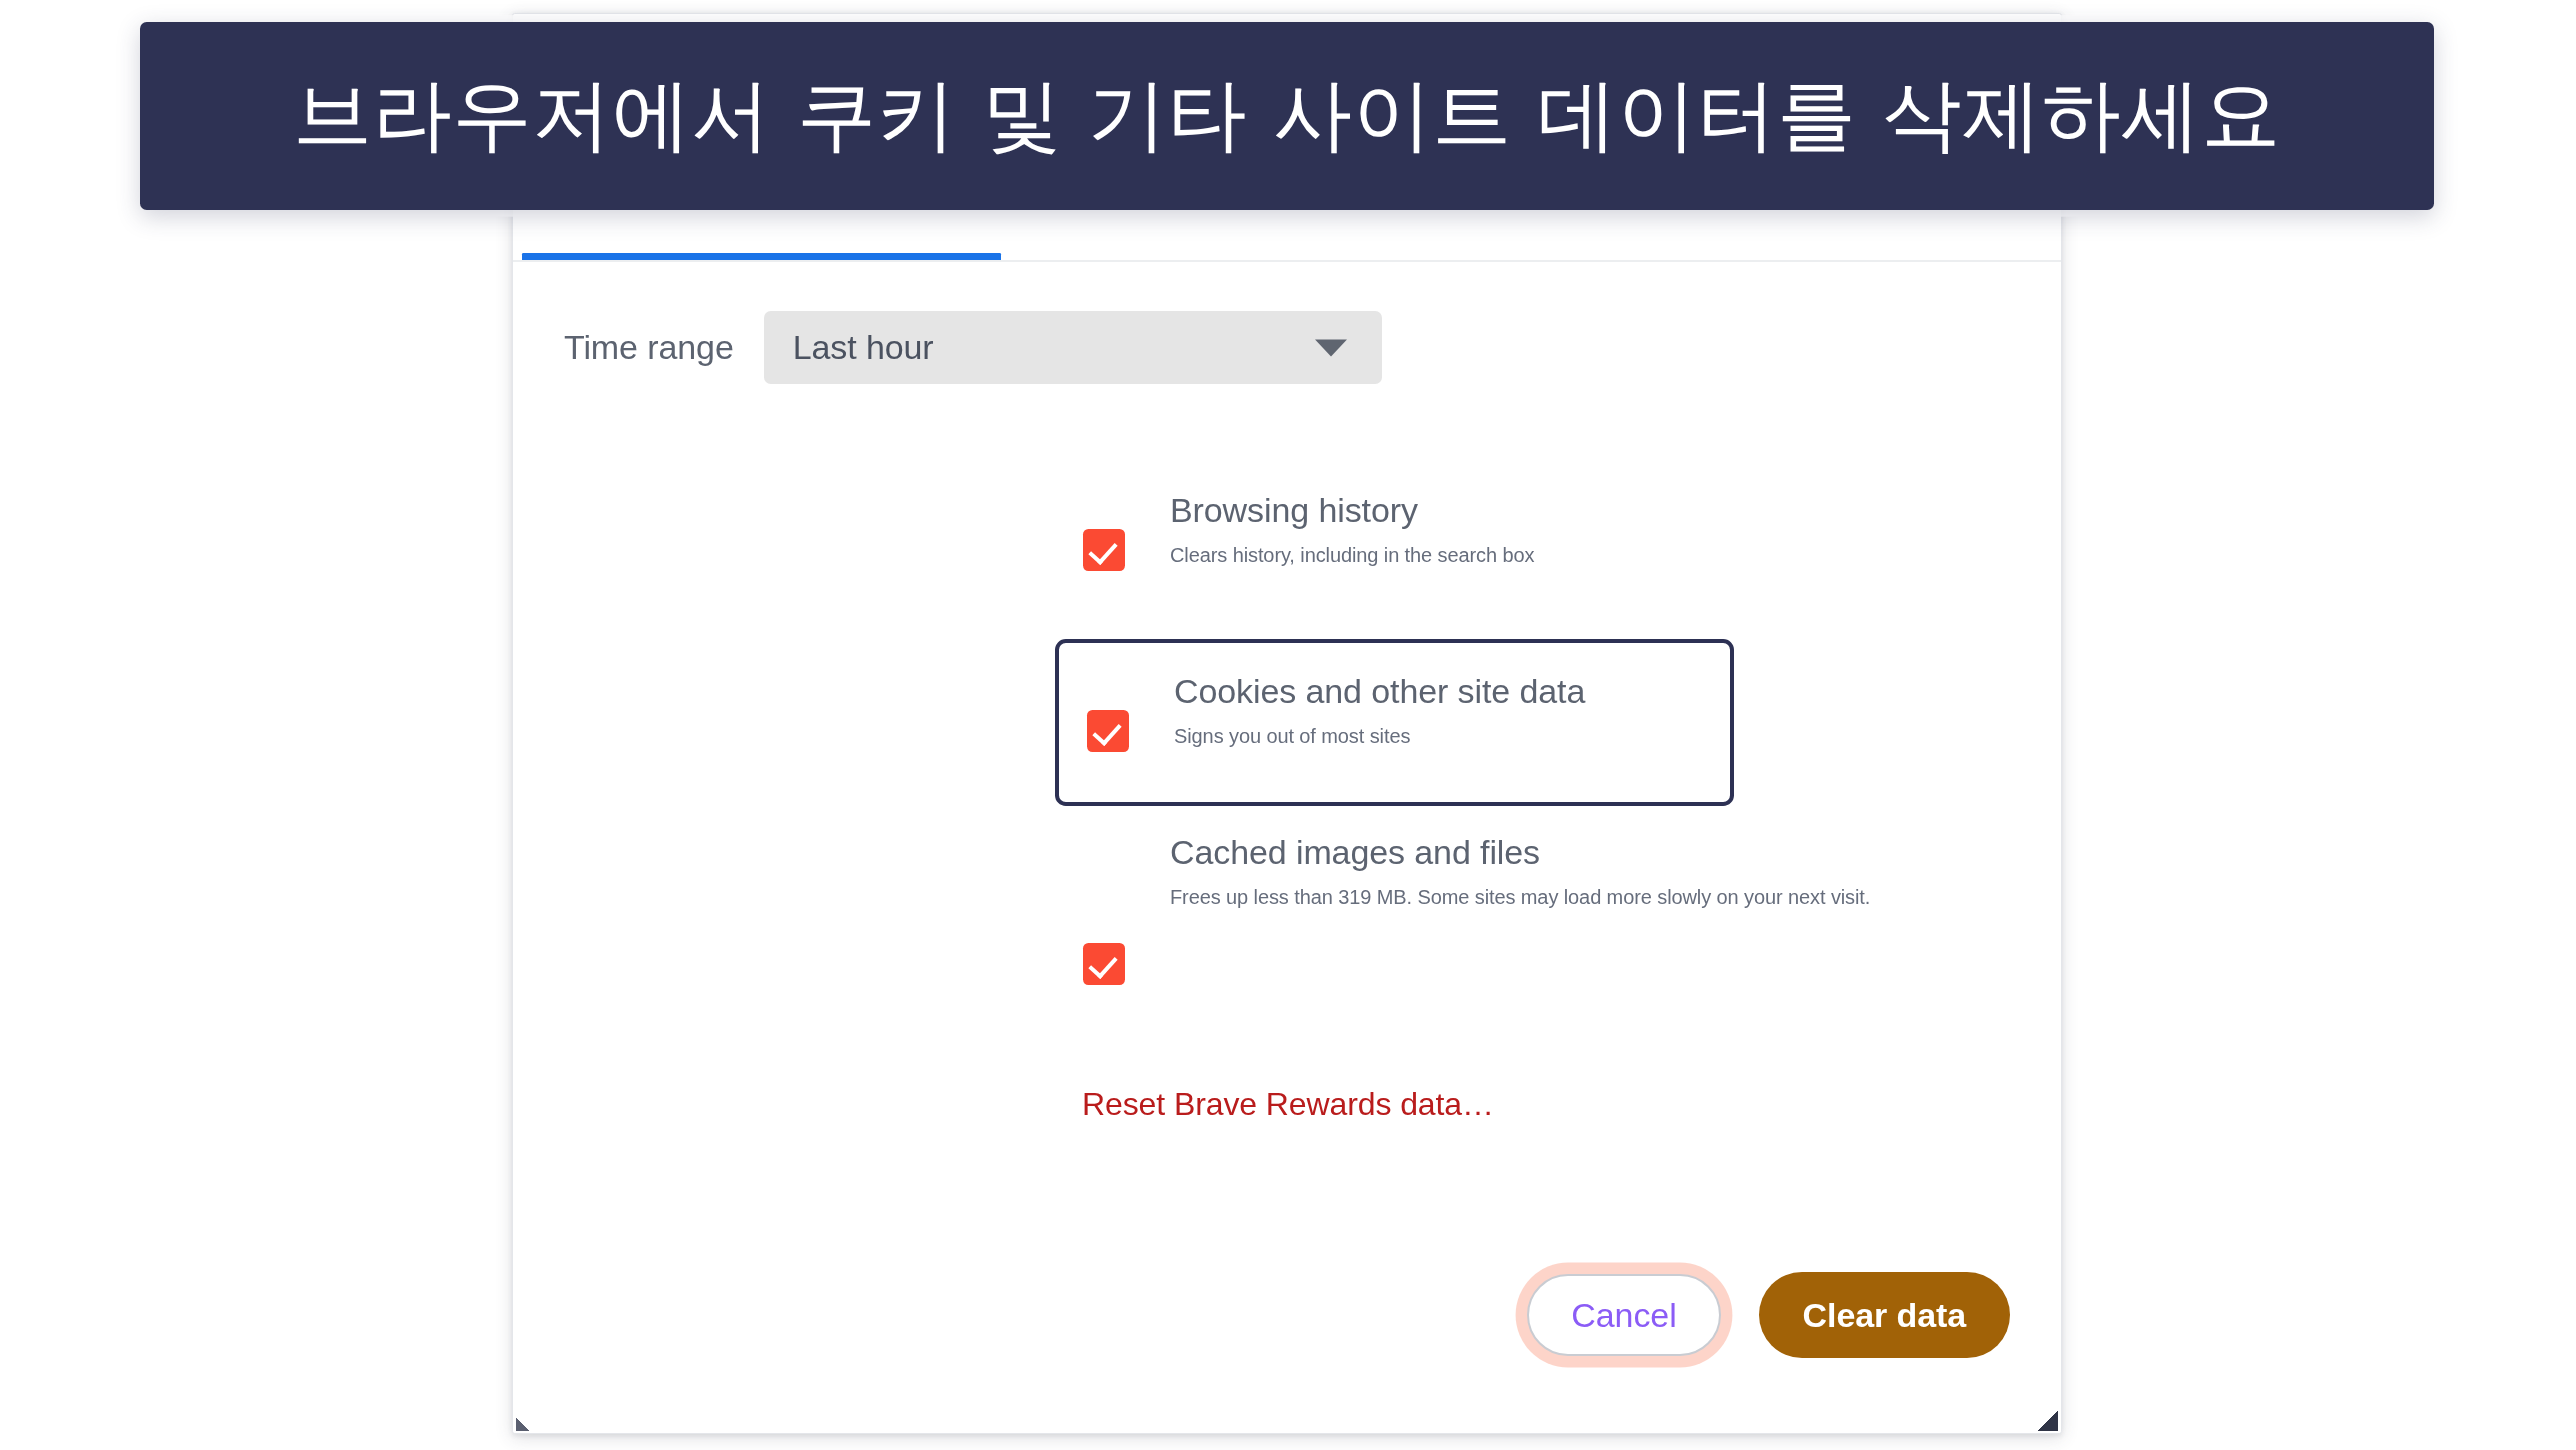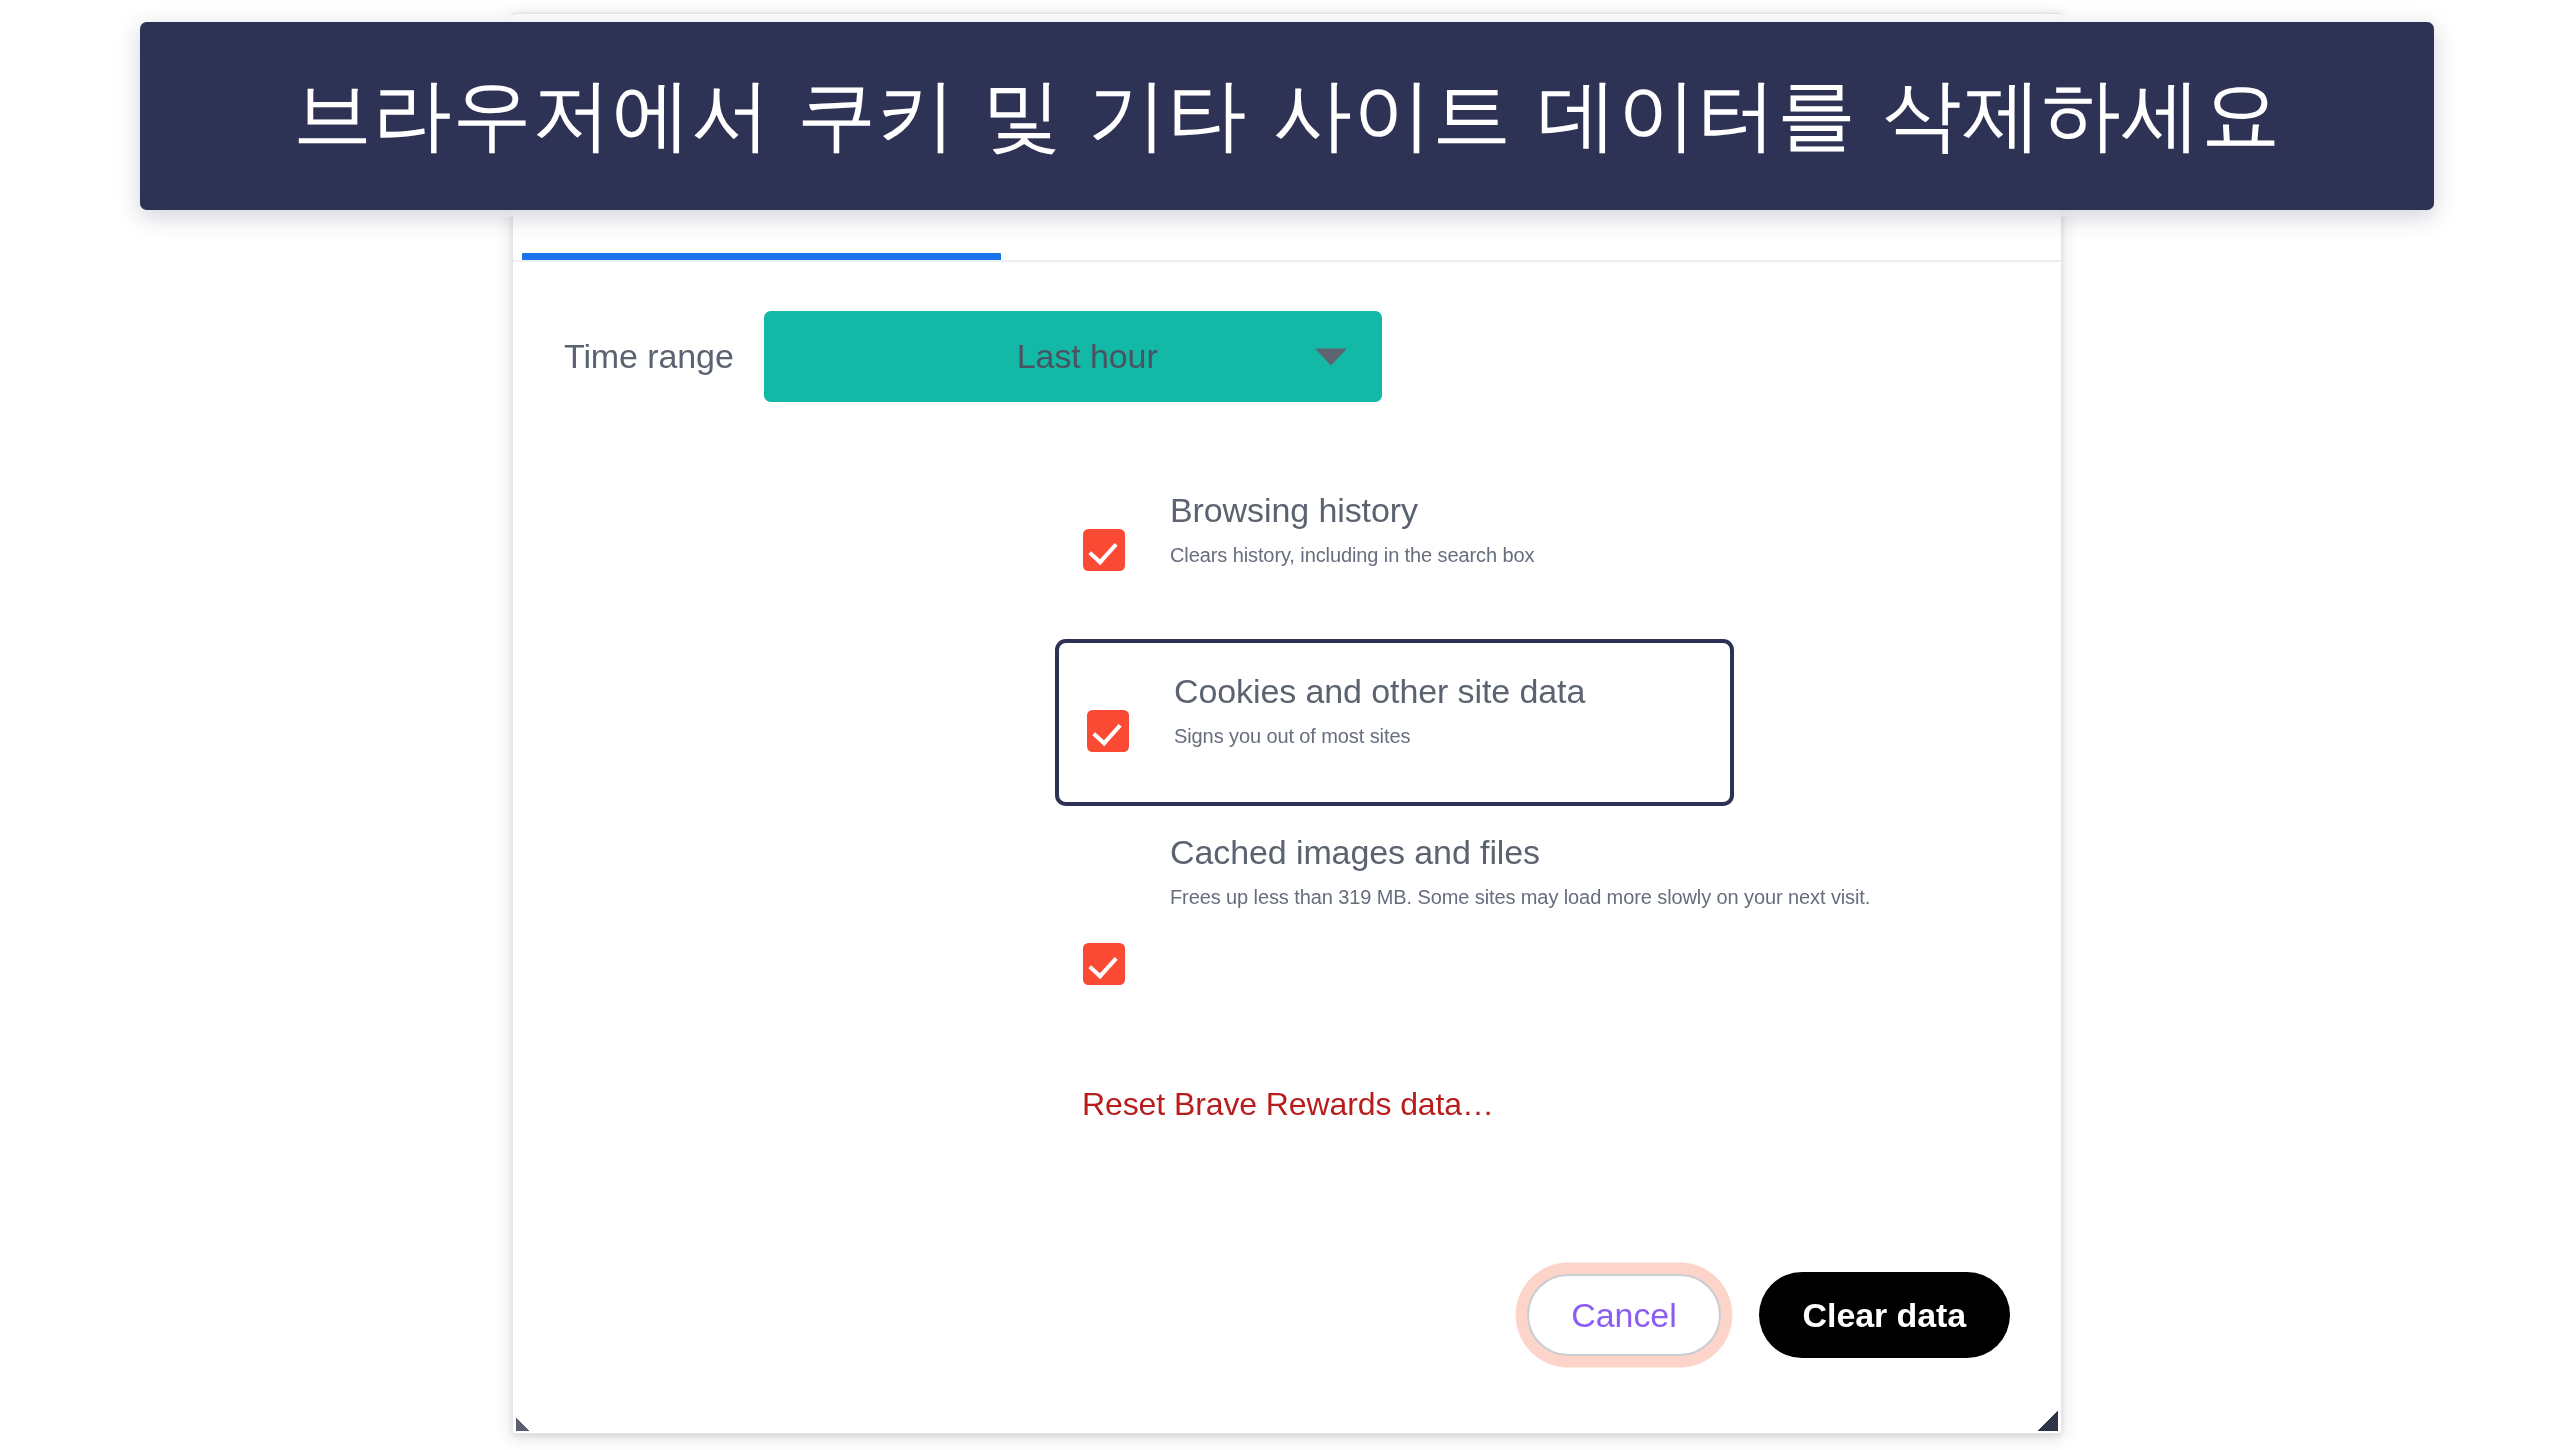--- a/index.html
+++ b/index.html
@@ -78,26 +78,25 @@
   #time-range-label {
     font-size: 34px;
     color: #5c6370;
     letter-spacing: -0.1px;
     margin-right: 30px;
     white-space: nowrap;
   }
   #time-range-select {
     position: relative;
     width: 618px;
-    height: 91px;
-    background: #14b8a6;
+    height: 73px;
+    background: #e5e5e5;
     border-radius: 6.7px;
     display: flex;
     align-items: center;
-    justify-content: center;
   }
   #time-range-value {
     font-size: 34px;
     color: #4b5260;
     letter-spacing: -0.1px;
     margin-left: 29px;
   }
   #time-range-caret {
     position: absolute;
     right: 35px;
@@ -220,21 +219,21 @@
     color: #8b5cf6;
     letter-spacing: -0.1px;
     box-shadow: 0 0 0 11.4px rgba(250, 122, 88, 0.32);
     cursor: pointer;
     box-sizing: border-box;
   }
   #clear-data-button {
     height: 86px;
     margin-left: 38px;
     padding: 0 44px;
-    background: #000000;
+    background: #a16207;
     border: none;
     border-radius: 43px;
     display: flex;
     align-items: center;
     justify-content: center;
     font-size: 34px;
     font-weight: bold;
     color: #ffffff;
     letter-spacing: -0.1px;
     cursor: pointer;

